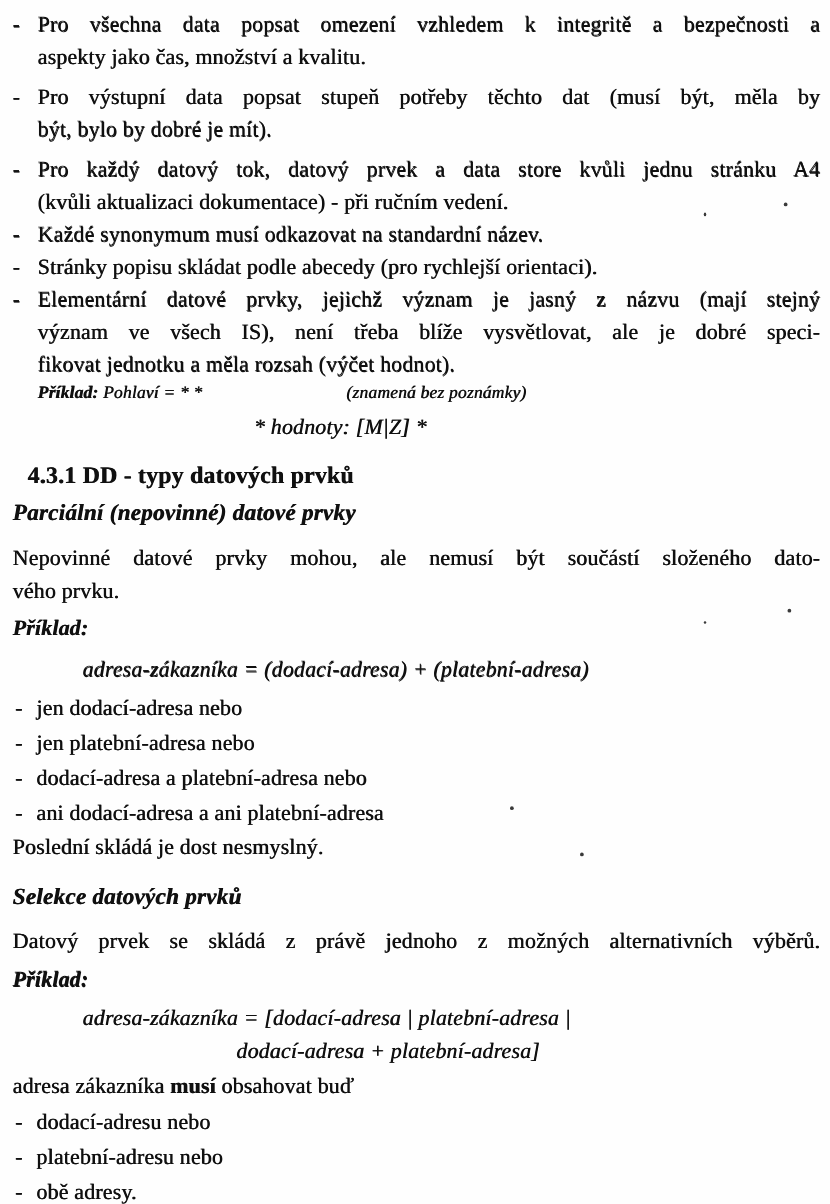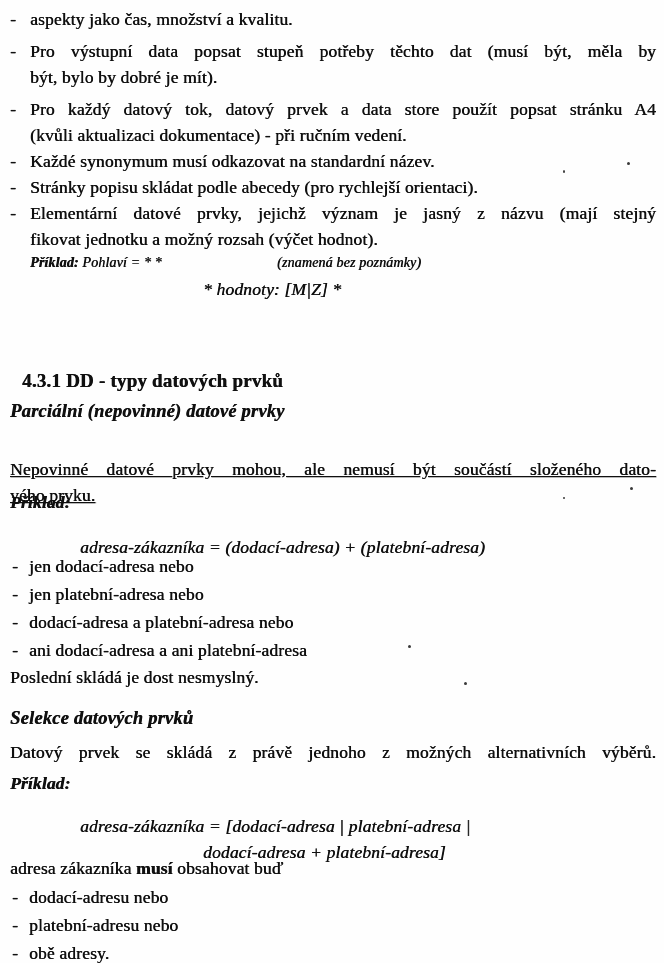--- a/index.html
+++ b/index.html
@@ -35,30 +35,30 @@
   .sec{
     position:absolute;top:358px;left:10px;margin:12px;
     font-size:19px;font-weight:bold;letter-spacing:0.2px;
   }
   .sub{position:absolute;left:10px;margin:0;font-size:18.5px;font-weight:bold;font-style:italic;letter-spacing:0.2px;}
   #partial-heading{top:401px;}
   #selection-heading{top:708px;}
 
   
   .para{position:absolute;left:10px;right:8px;font-size:17.5px;line-height:27px;}
-  #partial-para{top:456px;text-decoration:underline;}
+  #partial-para{top:433px;}
   #partial-example-label{top:489px;}
   #partial-closing{top:664px;}
   #selection-para{top:739px;}
   #selection-example-label{top:770px;}
   #selection-lead{top:855px;}
   .exlabel{position:absolute;left:10px;font-size:17.5px;line-height:26px;}
 
   
-  .formula{position:absolute;left:80px;font-size:17.5px;line-height:26px;font-style:italic;margin-top:12px;}
+  .formula{position:absolute;left:66px;font-size:17.5px;line-height:26px;font-style:italic;}
   #partial-formula{top:522px;}
   #selection-formula{top:801px;}
   #selection-formula .f2{margin-left:123px;}
 
   
   .olist{position:absolute;left:12px;right:8px;}
   #partial-options{top:552px;}
   #selection-options{top:883px;}
   .oitem{display:flex;align-items:flex-start;line-height:28px;font-size:17.5px;}
   .omk{flex:0 0 17px;}
@@ -69,36 +69,37 @@
 </head>
 <body>
 
 <div class="page">
 
   <div class="top-list">
 
     <div class="bitem gap">
       <span class="mk">-</span>
       <div class="bc">
+        <div class="ln jl">Pro všechna data popsat omezení vzhledem k integritě a bezpečnosti a</div>
         <div class="ln">aspekty jako čas, množství a kvalitu.</div>
       </div>
     </div>
 
     <div class="bitem gap">
       <span class="mk">-</span>
       <div class="bc">
         <div class="ln jl">Pro výstupní data popsat stupeň potřeby těchto dat (musí být, měla by</div>
         <div class="ln">být, bylo by dobré je mít).</div>
       </div>
     </div>
 
     <div class="bitem">
       <span class="mk">-</span>
       <div class="bc">
-        <div class="ln jl">Pro každý datový tok, datový prvek a data store použít popsat stránku A4</div>
+        <div class="ln jl">Pro každý datový tok, datový prvek a data store kvůli jednu stránku A4</div>
         <div class="ln">(kvůli aktualizaci dokumentace) - při ručním vedení.</div>
       </div>
     </div>
 
     <div class="bitem">
       <span class="mk">-</span>
       <div class="bc">
         <div class="ln">Každé synonymum musí odkazovat na standardní název.</div>
       </div>
     </div>
@@ -107,21 +108,22 @@
       <span class="mk">-</span>
       <div class="bc">
         <div class="ln">Stránky popisu skládat podle abecedy (pro rychlejší orientaci).</div>
       </div>
     </div>
 
     <div class="bitem">
       <span class="mk">-</span>
       <div class="bc">
         <div class="ln jl">Elementární datové prvky, jejichž význam je jasný z názvu (mají stejný</div>
-        <div class="ln">fikovat jednotku a možný rozsah (výčet hodnot).</div>
+        <div class="ln jl">význam ve všech IS), není třeba blíže vysvětlovat, ale je dobré speci-</div>
+        <div class="ln">fikovat jednotku a měla rozsah (výčet hodnot).</div>
 
         <div class="exline">
           <span class="bi">Příklad:</span><span class="it"> Pohlaví = * *</span>
           <span class="exnote">(znamená bez poznámky)</span>
         </div>
         <div class="exvalues">* hodnoty: [M|Z] *</div>
       </div>
     </div>
   </div>
 

